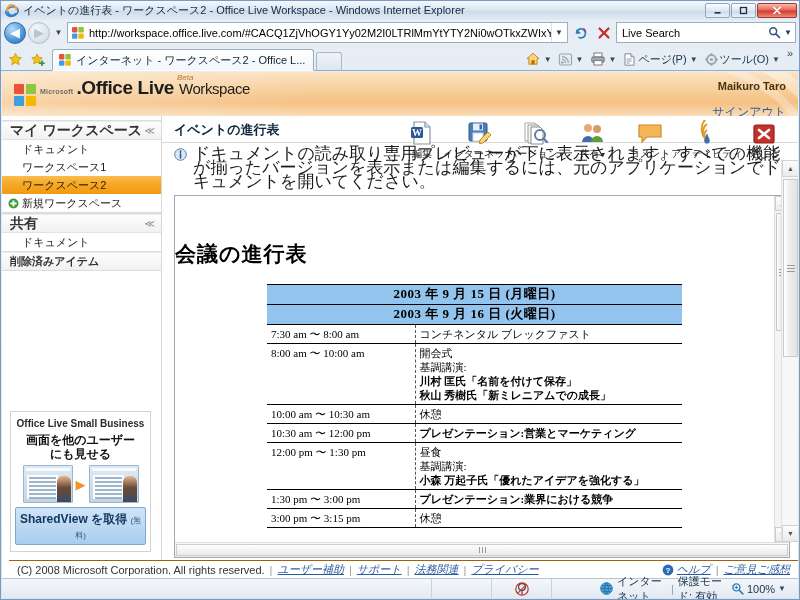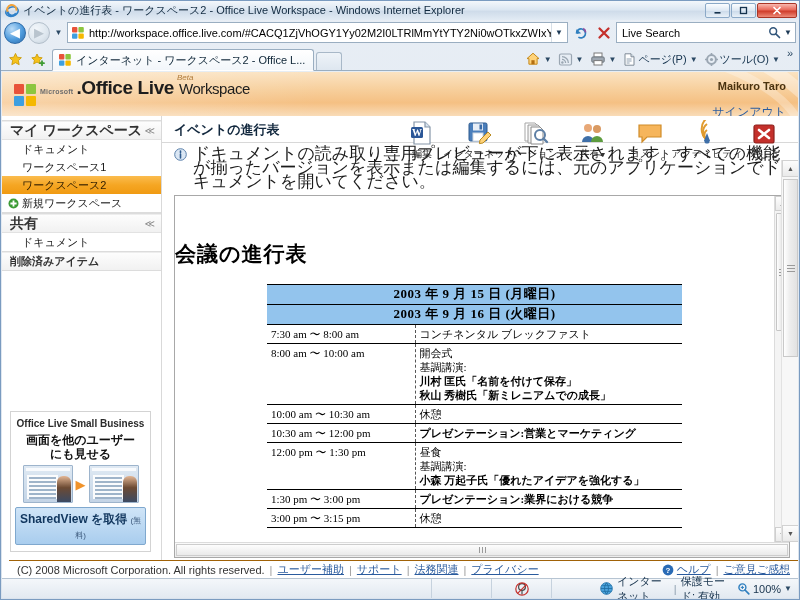--- a/index.html
+++ b/index.html
@@ -378,37 +378,37 @@
 
   
   #pagefooter {
     position:absolute; left:0; right:0; bottom:0; height:18px;
     background:#fff; border-top:1px solid #a16207;
     display:flex; align-items:center; padding: 0 8px;
     font-size:11px; color:#333;margin-left:7px;
   }
   #pagefooter .copy { color:#333; }
   #pagefooter .links { display:flex; align-items:center; }
-  #pagefooter .links a, #pagefooter .rlinks a { color:#2a5b9e; text-decoration:underline; }
+  #pagefooter .links a, #pagefooter .rlinks a { color:#2a5b9e; text-decoration:underline;font-style:italic; }
   #pagefooter .bar { color:#9b9b9b; padding:0 5px; }
   #pagefooter .rlinks { margin-left:auto; display:flex; align-items:center; gap:0; }
 
   
   #statusbar {
     position:absolute; left:1px; right:1px; bottom:1px; height:20px;
     background: linear-gradient(180deg,#f4f7fa 0%,#e2e9f1 100%);
     border-top: 1px solid #b6c4d2;
     display:flex; align-items:center;
     font-size: 11px; color:#16324c;
   }
   #statusbar .cellA { flex:0 0 430px; border-right:1px solid #c6d2de; height:100%; display:flex;align-items:center;padding-left:4px; }
   #statusbar .cellB { flex:0 0 60px; border-right:1px solid #c6d2de;height:100%;display:flex;align-items:center;justify-content:center; }
   #statusbar .zone { flex:1 1 auto; display:flex; align-items:center; gap:4px; padding-left:48px; }
   #statusbar .zone .gl { width:13px;height:13px;flex:0 0 13px; }
-  #statusbar .zoom { margin-left:auto; display:flex;align-items:center;gap:3px; padding-right:6px; }
+  #statusbar .zoom { margin-left:auto; display:flex;align-items:center;gap:3px; padding-right:12px; }
   #statusbar .zoom .zi { width:13px;height:13px; }
   #statusbar .zoom .zc { font-size:8px;color:#2b4964; }
 </style>
 </head>
 <body>
 
 <div id="window">
 
   <div id="titlebar">
     <span class="ie-logo">

